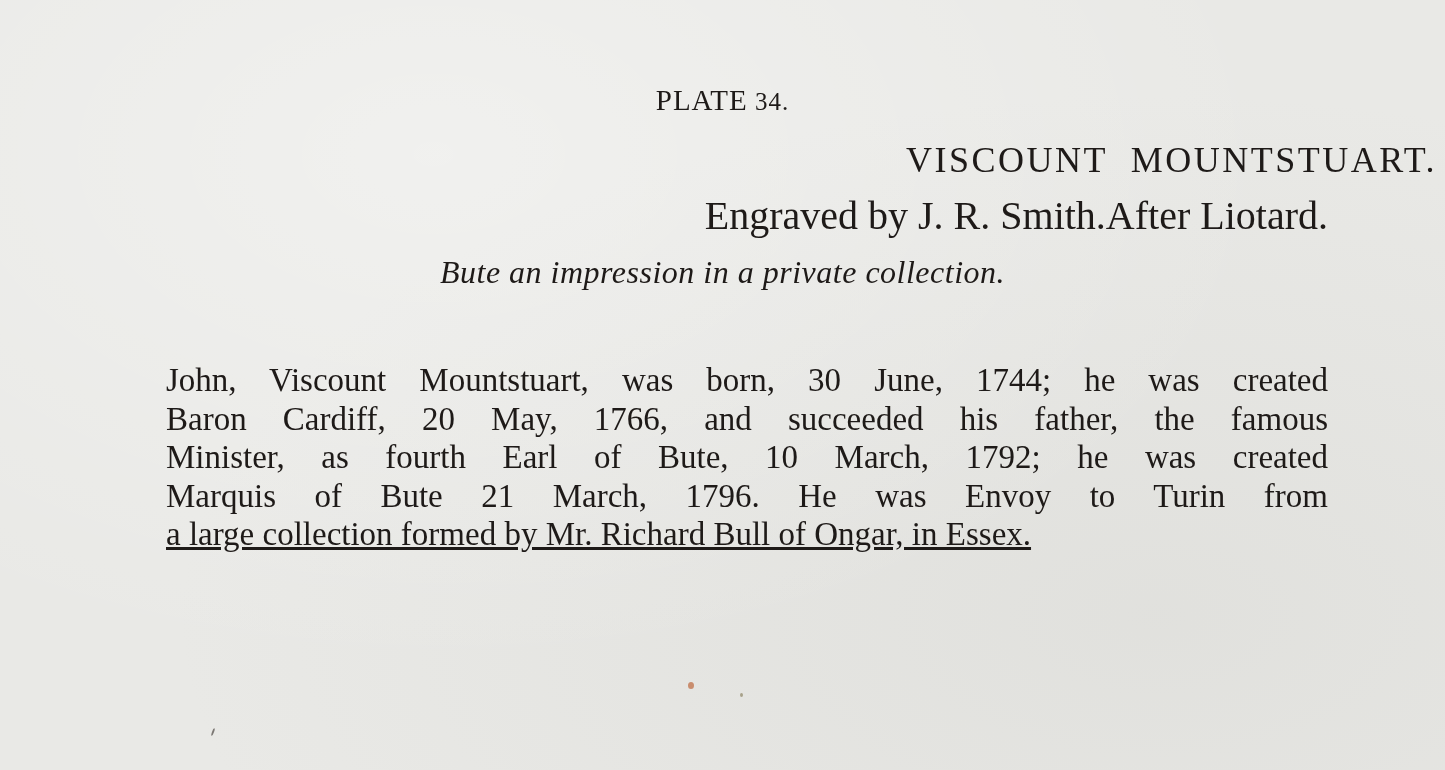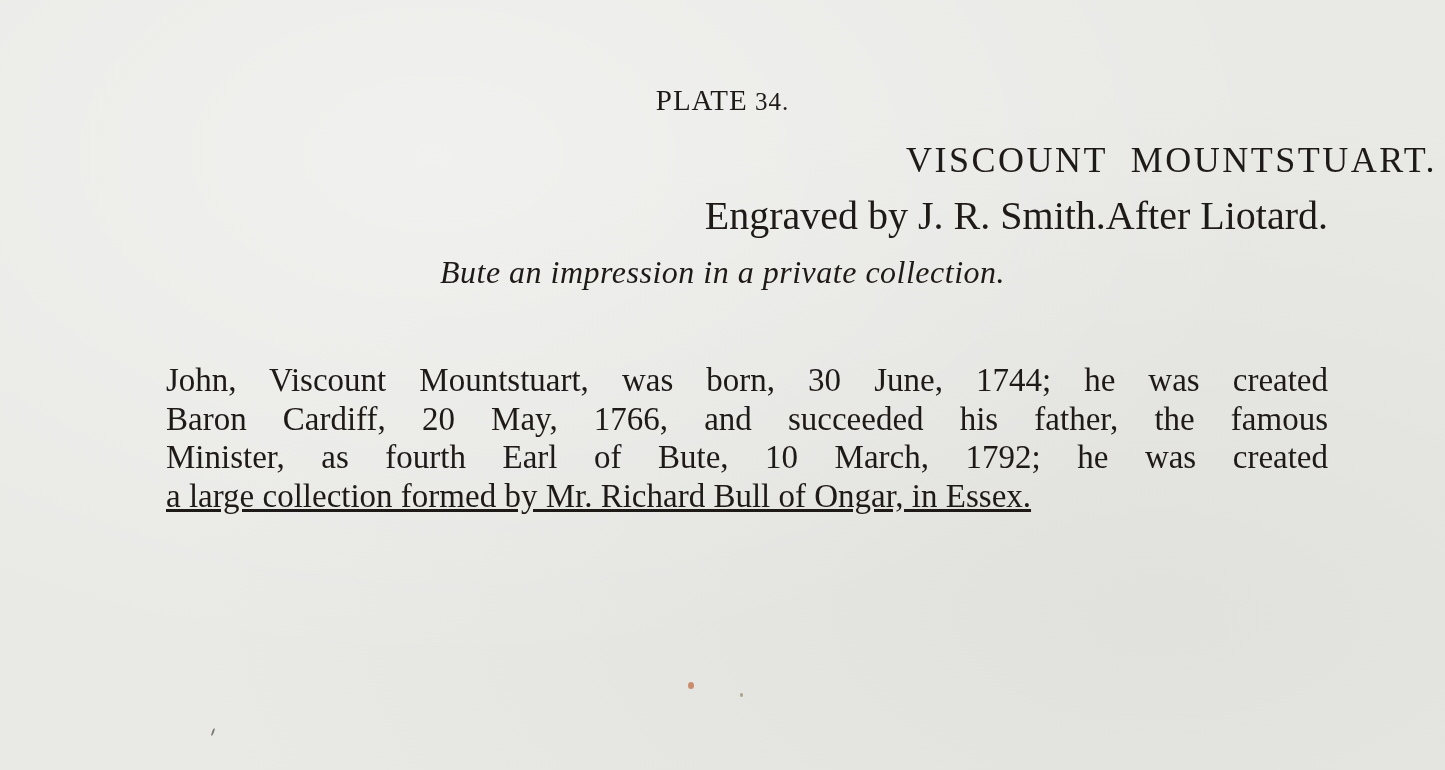--- a/index.html
+++ b/index.html
@@ -124,20 +124,21 @@
     <span>Engraved by J. R. Smith.</span>
     <span>After Liotard.</span>
   </div>
 
   <div class="provenance">Bute an impression in a private collection.</div>
 
   <div class="body-text">
     <span class="body-line">John, Viscount Mountstuart, was born, 30 June, 1744; he was created</span>
     <span class="body-line">Baron Cardiff, 20 May, 1766, and succeeded his father, the famous</span>
     <span class="body-line">Minister, as fourth Earl of Bute, 10 March, 1792; he was created</span>
+    <span class="body-line">Marquis of Bute 21 March, 1796.  He was Envoy to Turin from</span>
     <span class="body-line last">a large collection formed by Mr. Richard Bull of Ongar, in Essex.</span>
   </div>
 
   <div class="speck speck-1"></div>
   <div class="speck speck-2"></div>
   <div class="speck speck-3"></div>
 
 </div>
 
 </body></html>

